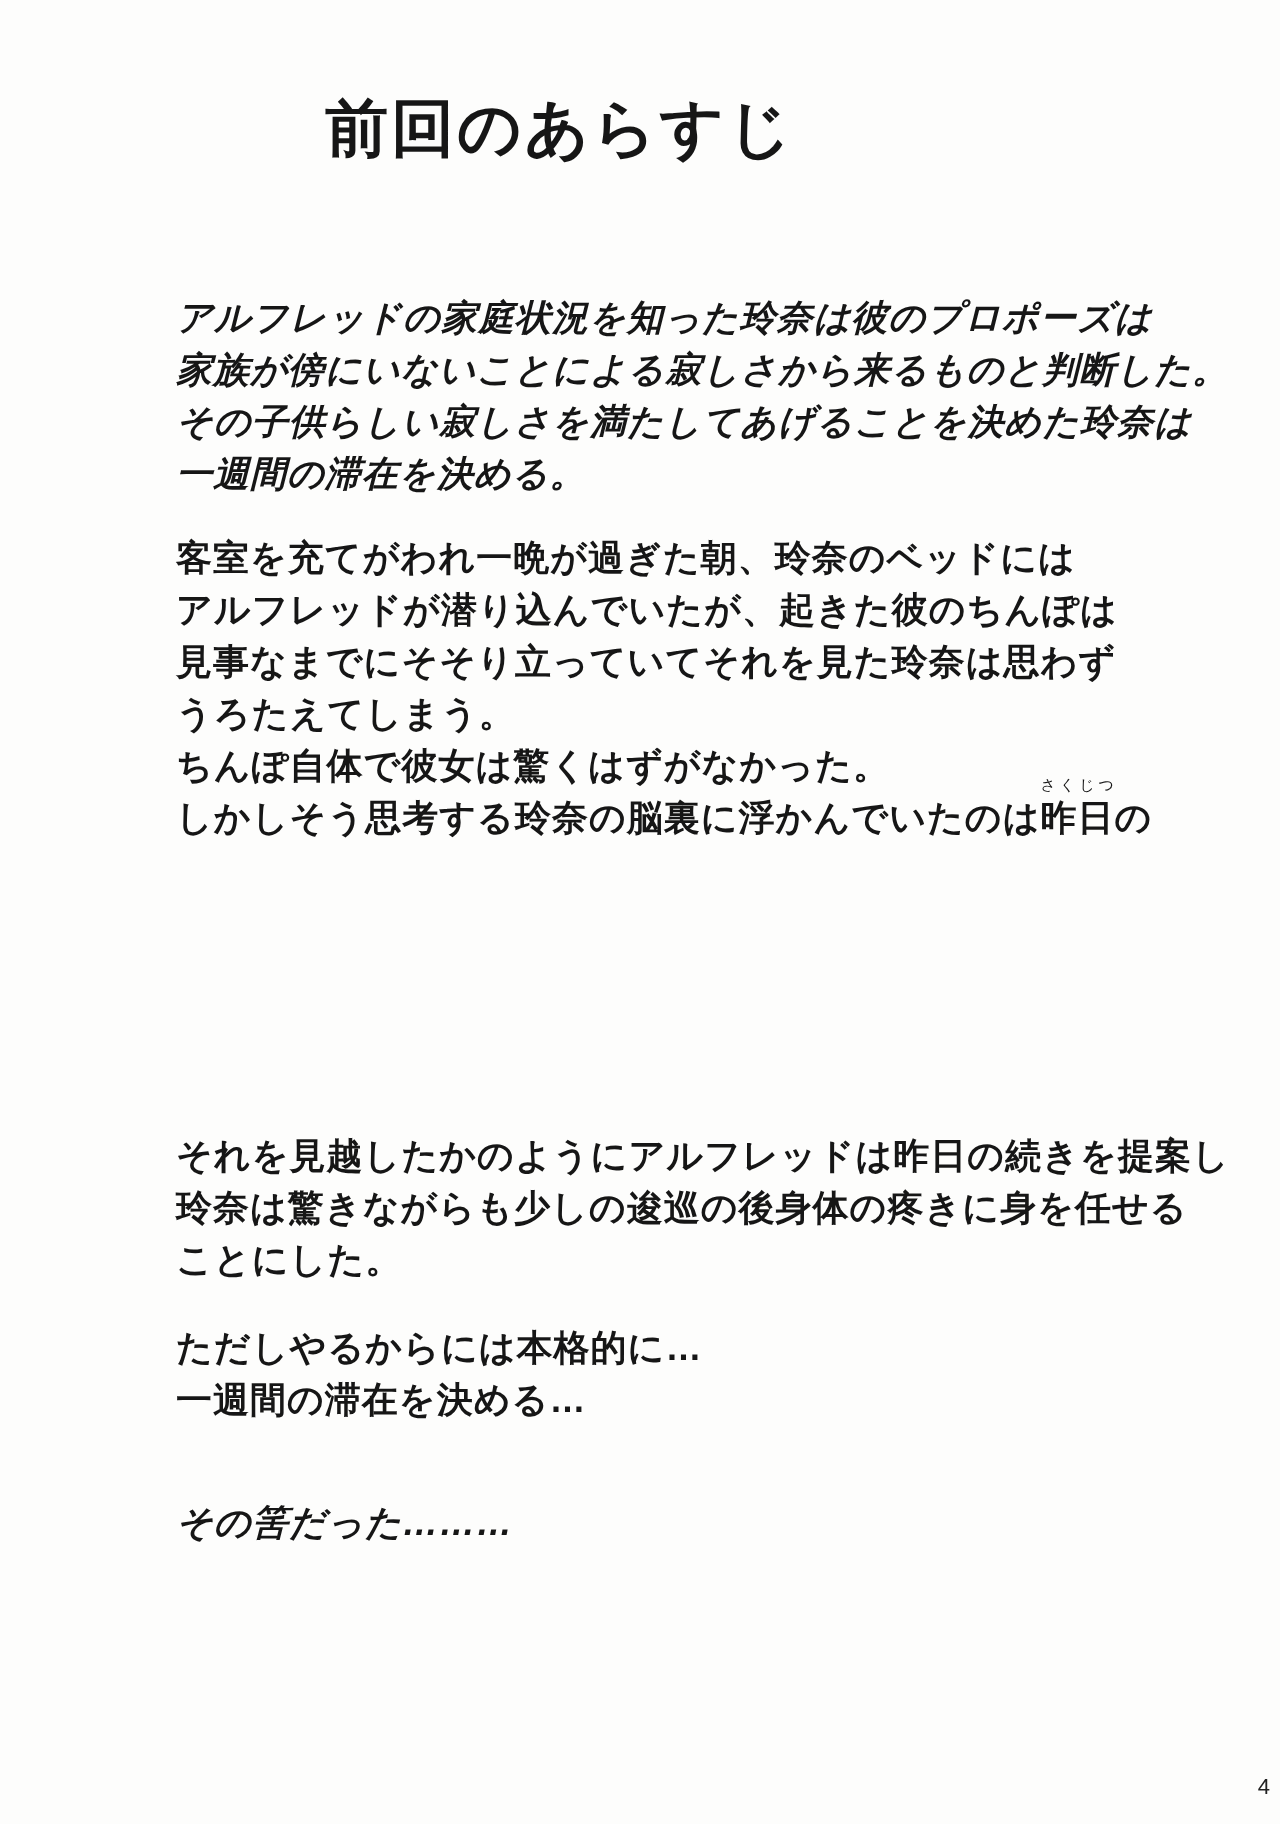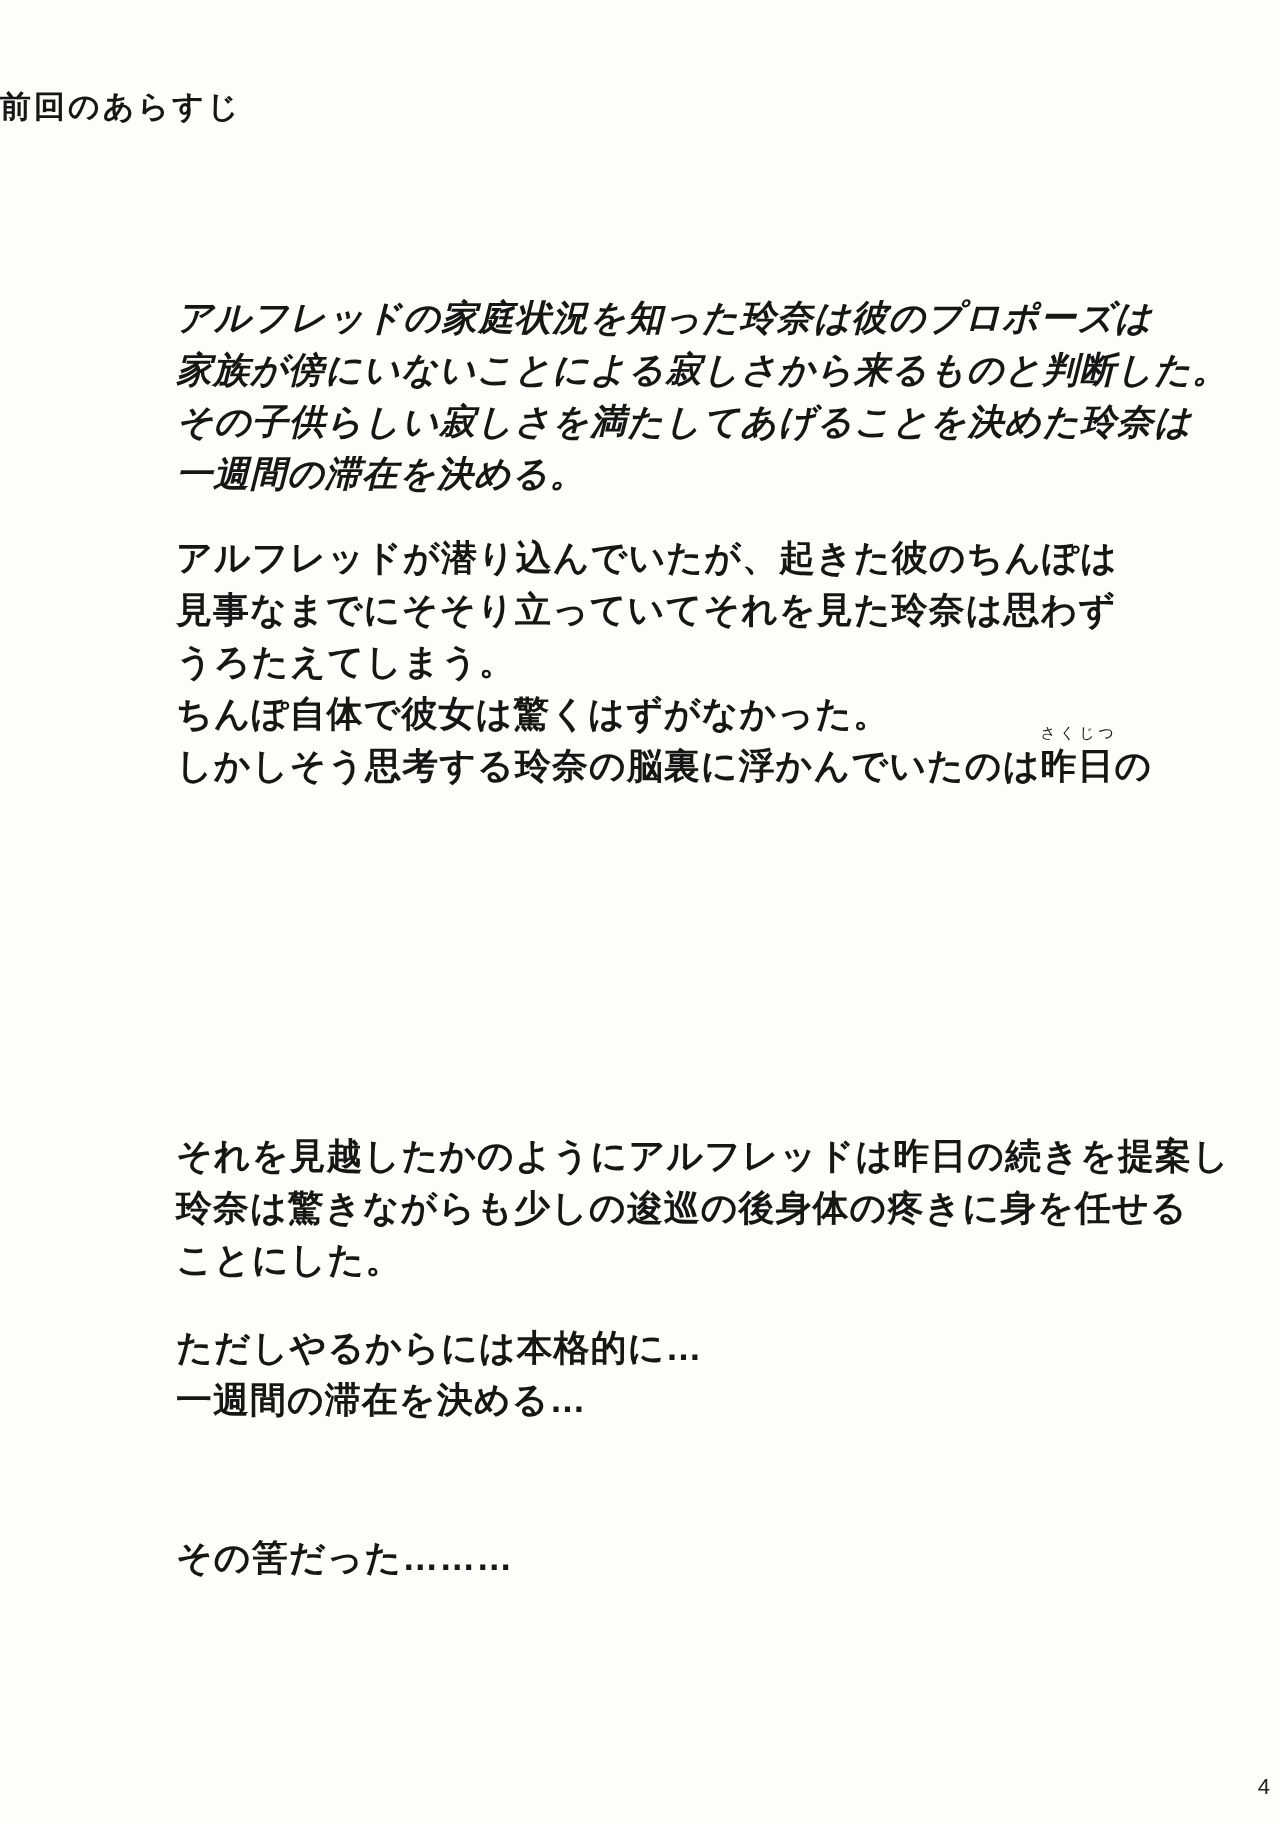--- a/index.html
+++ b/index.html
@@ -20,40 +20,40 @@
     color: var(--color-ink, #161616);
     font-family: "Liberation Sans", "DejaVu Sans", sans-serif;
     overflow: hidden;
   }
   .title {
     position: absolute;
     top: 86px;
     left: 0;
     width: 1120px;           
     margin: 0;
-    text-align: left;
-    font-size: 31px;
+    text-align: center;
+    font-size: 63px;
     font-weight: bold;
     letter-spacing: 3px;
     white-space: nowrap;
   }
   .para {
     position: absolute;
     left: 176px;
     font-size: 36px;
     font-weight: bold;
     line-height: 52px;
     letter-spacing: 1px;
     white-space: nowrap;
   }
   .p1 { top: 292px; font-style: italic; }
   .p2 { top: 532px; }
   .p3 { top: 1130px; }
   .p4 { top: 1322px; }
-  .p5 { top: 1532px; }
+  .p5 { top: 1497px; font-style: italic; }
   .line { height: 52px; }
   .ruby-wrap {
     position: relative;
     display: inline-block;
   }
   .rt {
     position: absolute;
     top: -15px;
     left: 0;
     width: 100%;
@@ -80,20 +80,21 @@
   <h1 class="title">前回のあらすじ</h1>
 
   <div class="para p1">
     <div class="line">アルフレッドの家庭状況を知った玲奈は彼のプロポーズは</div>
     <div class="line">家族が傍にいないことによる寂しさから来るものと判断した。</div>
     <div class="line">その子供らしい寂しさを満たしてあげることを決めた玲奈は</div>
     <div class="line">一週間の滞在を決める。</div>
   </div>
 
   <div class="para p2">
+    <div class="line">客室を充てがわれ一晩が過ぎた朝、玲奈のベッドには</div>
     <div class="line">アルフレッドが潜り込んでいたが、起きた彼のちんぽは</div>
     <div class="line">見事なまでにそそり立っていてそれを見た玲奈は思わず</div>
     <div class="line">うろたえてしまう。</div>
     <div class="line">ちんぽ自体で彼女は驚くはずがなかった。</div>
     <div class="line"><span>しかしそう思考する玲奈の脳裏に浮かんでいたのは</span><span class="ruby-wrap"><span class="rt">さくじつ</span><span>昨日</span></span><span>の</span></div>
   </div>
 
   <div class="para p3">
     <div class="line">それを見越したかのようにアルフレッドは昨日の続きを提案し</div>
     <div class="line">玲奈は驚きながらも少しの逡巡の後身体の疼きに身を任せる</div>

